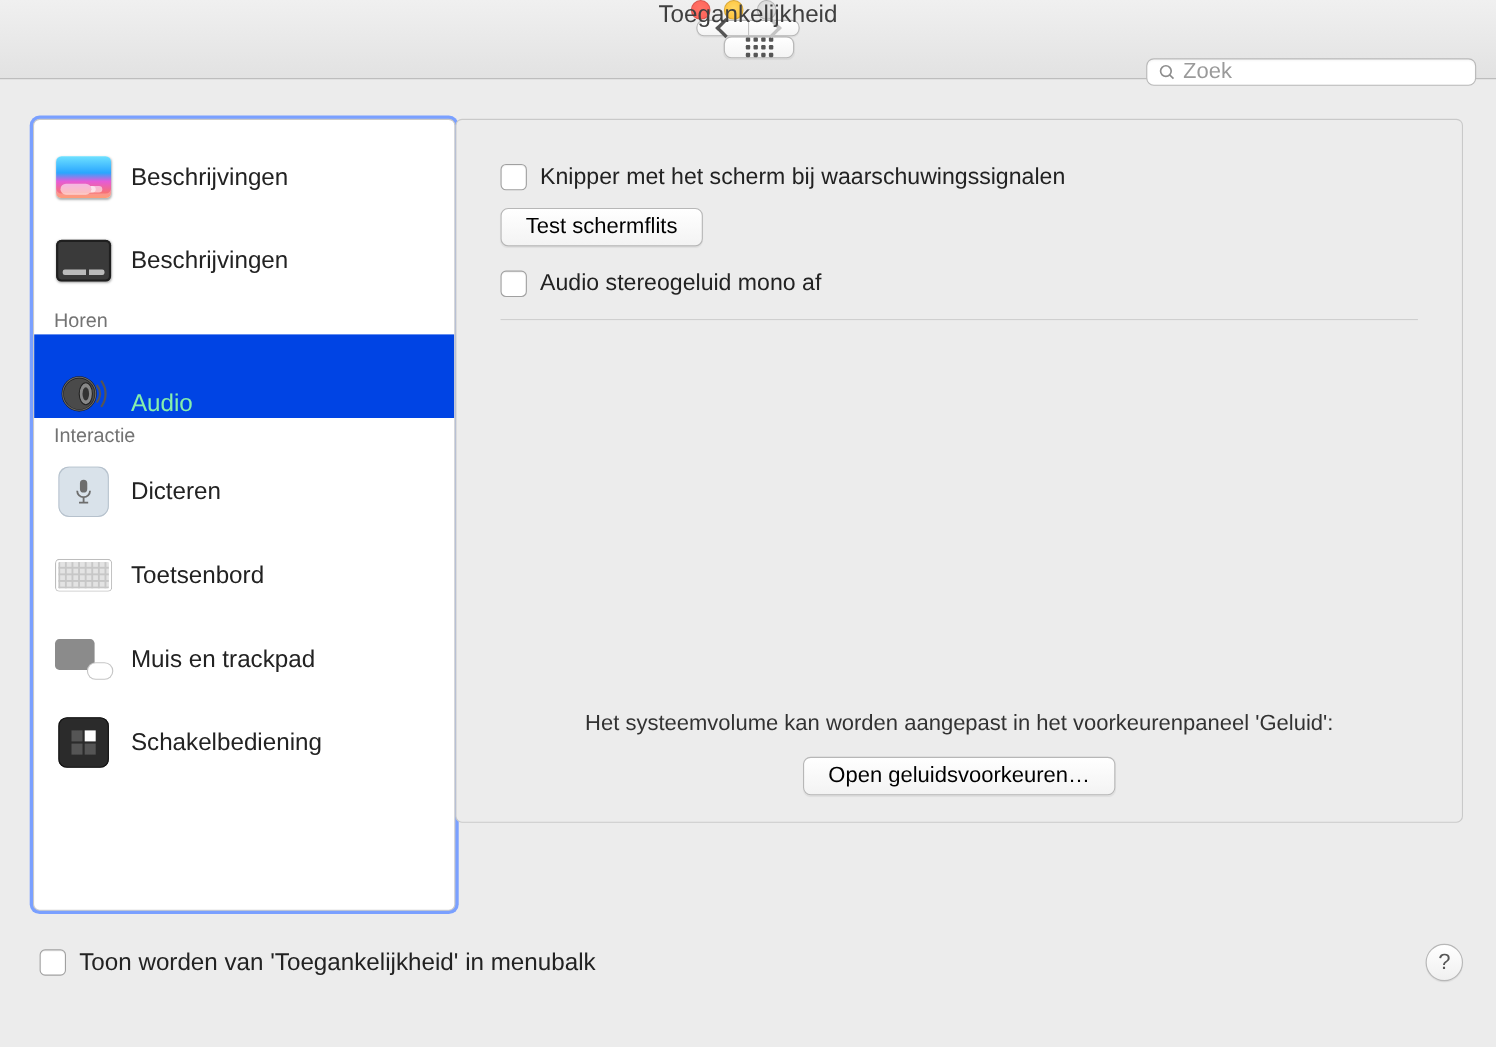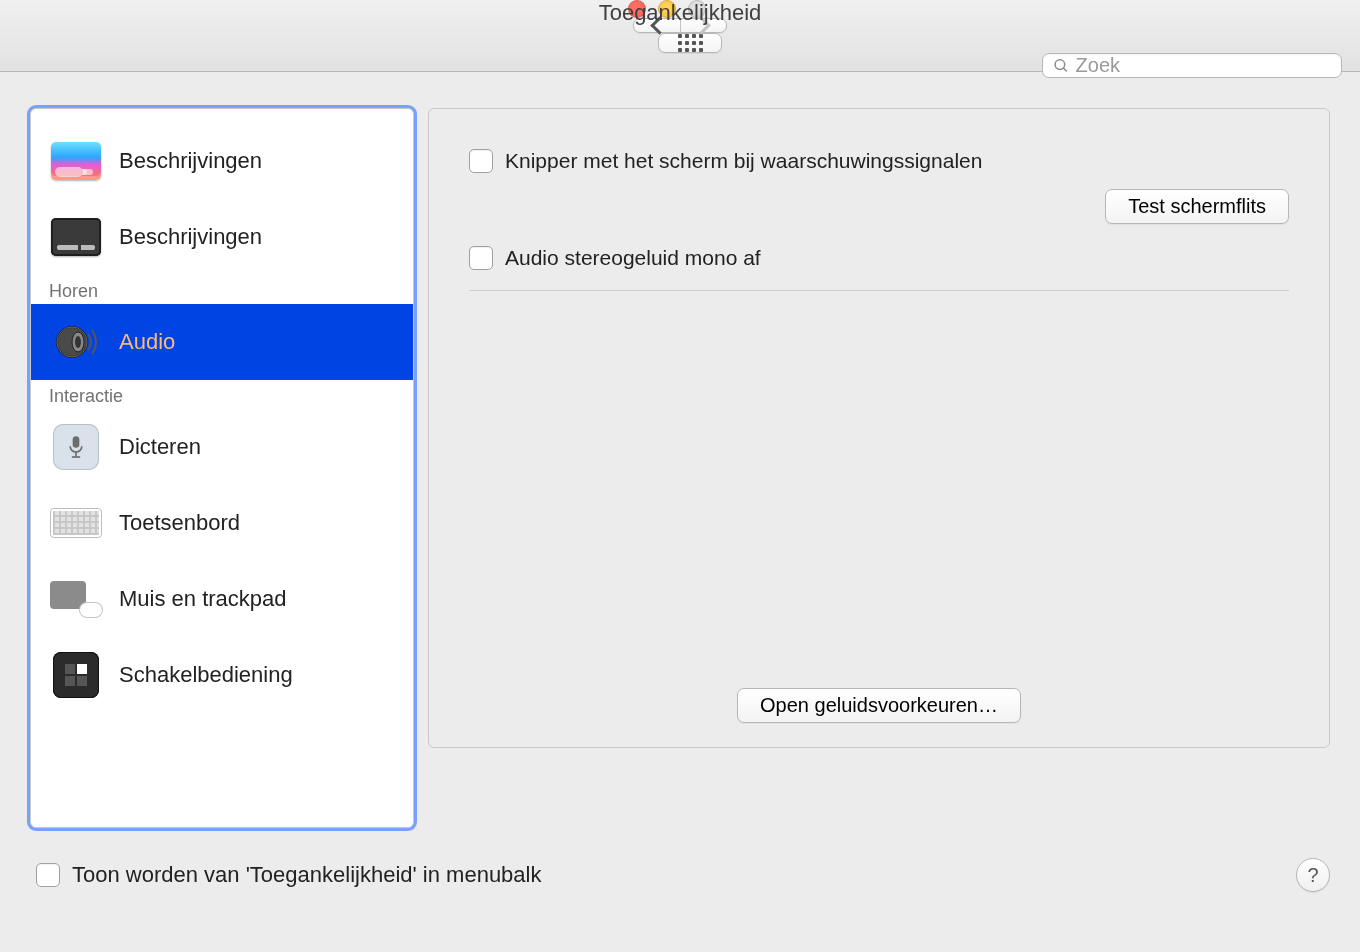--- a/index.html
+++ b/index.html
@@ -70,21 +70,21 @@
   .search-wrap input {
     border: none; outline: none; background: transparent;
     font-size: 20px; width: 100%; color:#14532d;
   }
   .search-wrap input::placeholder { color: #9a9a9a; }
   .mag { width: 18px; height:18px; margin-right:6px; }
 
   
   .content {
     display: flex;
-    gap: 14px;
+    gap: 0;
     padding: 36px 30px 12px 30px;
   }
 
   
   .sidebar {
     width: 384px;
     height: 720px;
     background: #fff;
     border: 1px solid #c9c9c9;
     border-radius: 6px;
@@ -94,21 +94,22 @@
   }
   .sb-item {
     display: flex; align-items: center;
     height: 76px;
     padding: 0 18px;
     gap: 16px;
     cursor: default;
   }
   .sb-item.selected {
     background: #0044e4;
-    color: #fdba74;
+    color: #86efac;
+    align-items: flex-end;
   }
   .sb-item .icon-box {
     width: 54px; height: 44px;
     display: flex; align-items:center; justify-content:center;
   }
   .sb-label { font-size: 22px; }
   .sb-group {
     font-size: 18px; color: #737373;
     padding: 6px 18px 2px 18px;
   }
@@ -209,21 +210,21 @@
   }
   .mac-btn {
     font-size: 20px;
     padding: 5px 22px;
     background: linear-gradient(#ffffff,#f3f3f3);
     border: 1px solid #b7b7b7;
     border-radius: 7px;
     box-shadow: 0 1px 1px rgba(0,0,0,.06);
     cursor: default;
   }
-  .center-row { display:flex; justify-content:flex-end; margin: 2px 0 22px 0; }
+  .center-row { display:flex; justify-content:flex-start; margin: 2px 0 22px 0; }
   .divider { border: none; border-top: 1px solid #cfcfcf; margin: 6px 0 0 0; }
   .pane-bottom {
     margin-top: auto;
     text-align: center;
     font-size: 20px;
     color: #323232;
   }
   .pane-bottom p { line-height: 1.4; margin-bottom: 16px; }
 
   
@@ -376,20 +377,21 @@
     <div class="center-row">
       <button class="mac-btn">Test schermflits</button>
     </div>
     <div class="check-row">
       <div class="chk"></div>
       <span>Audio stereogeluid mono af</span>
     </div>
     <hr class="divider">
 
     <div class="pane-bottom">
+      <p>Het systeemvolume kan worden aangepast in het voorkeurenpaneel 'Geluid':</p>
       <button class="mac-btn">Open geluidsvoorkeuren…</button>
     </div>
   </div>
 </div>
 
 <div class="footer">
   <div class="check-row">
     <div class="chk"></div>
     <span>Toon worden van 'Toegankelijkheid' in menubalk</span>
   </div>

